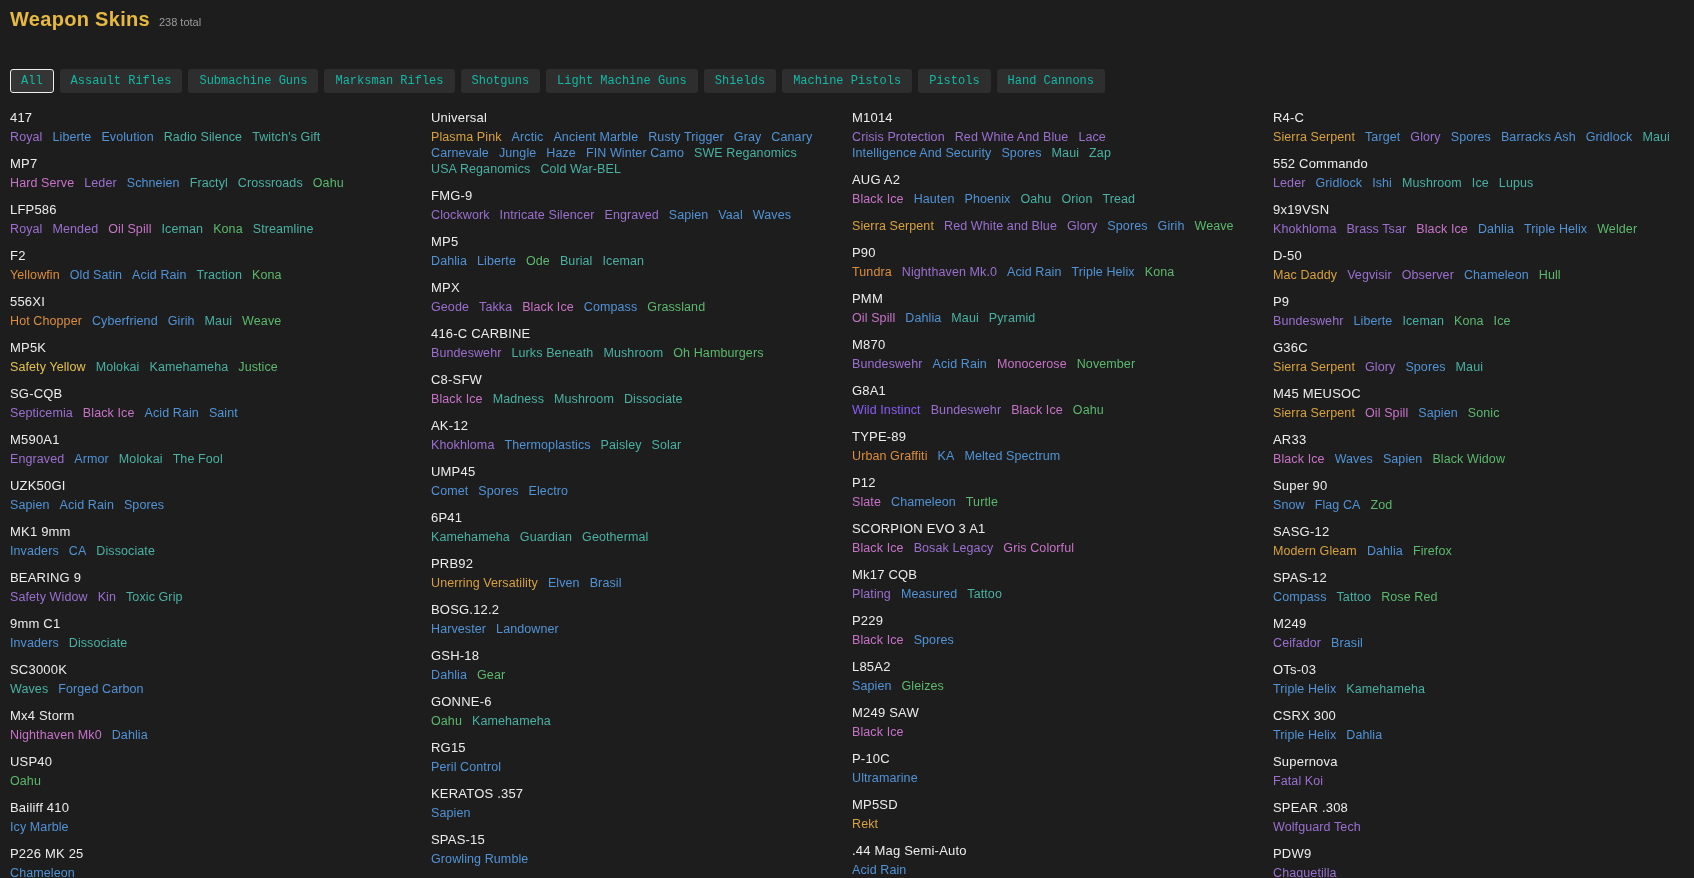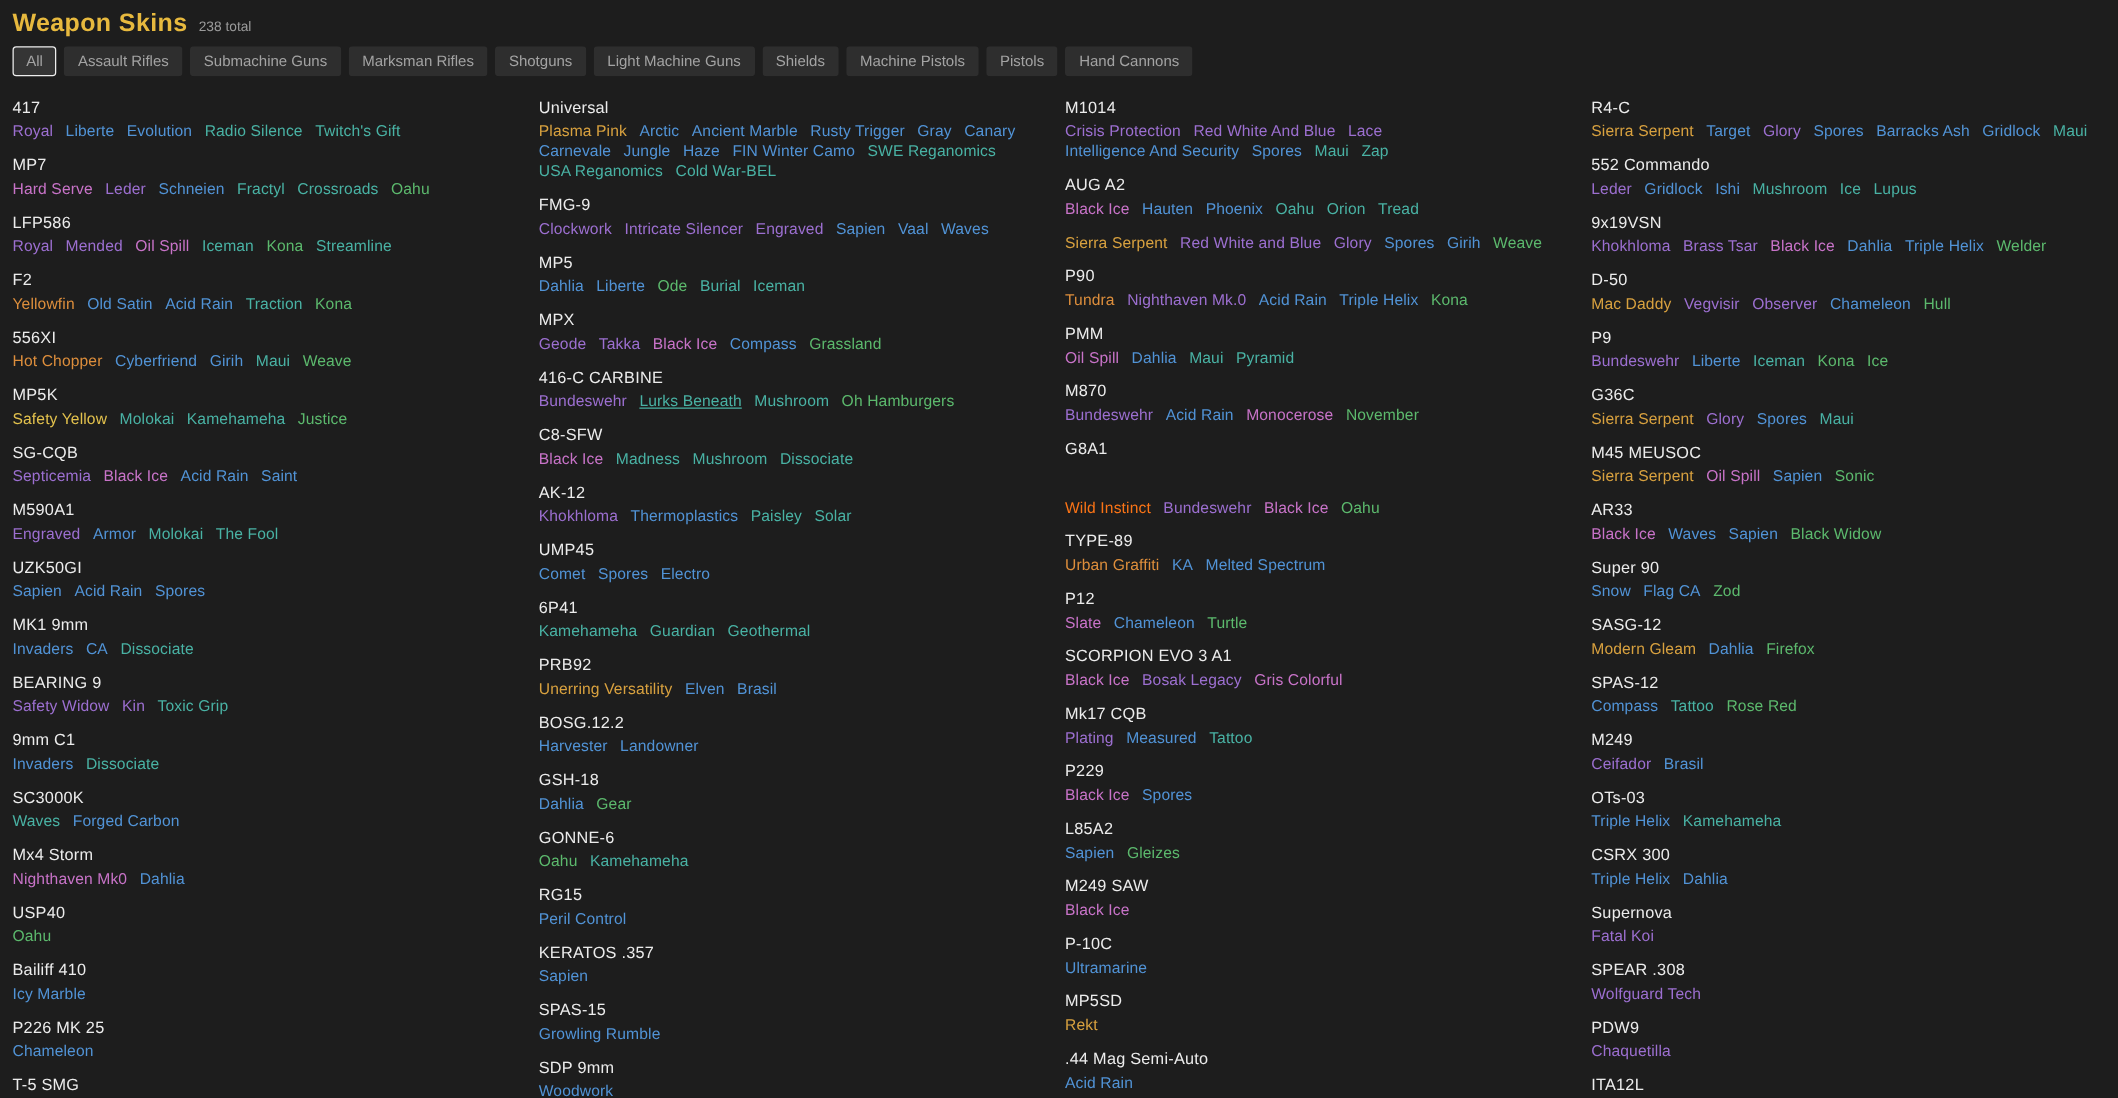--- a/index.html
+++ b/index.html
@@ -7,23 +7,23 @@
     width:1694px;height:878px;overflow:hidden;
     background:#1d1d1d;
     font-family:"Liberation Sans","DejaVu Sans",sans-serif;
     -webkit-font-smoothing:antialiased;
   }
   .header{display:flex;align-items:baseline;gap:9px;padding:8px 0 0 10px;}
   .title{color:#e7b93e;font-size:20px;font-weight:bold;letter-spacing:.3px;}
   .count{color:#9b9b9b;font-size:11px;}
   .tabbar{display:flex;gap:6px;padding:6px 0 0 10px;}
   .tab{
-    background:#2e2e2e;color:#a3a3a3;font-size:12px;line-height:14px;
+    background:#2e2e2e;color:#14b8a6;font-size:12px;line-height:14px;
     padding:4px 10px;border-radius:3px;border:1px solid transparent;
-    font-family:Liberation Sans, sans-serif;cursor:pointer;white-space:nowrap;
+    font-family:Liberation Mono, monospace;cursor:pointer;white-space:nowrap;margin-top:32px;
   }
   .tab.selected{border-color:#eeeeee;background:#353535;}
   .grid{display:flex;padding:17px 0 0 10px;align-items:flex-start;}
   .col{flex:0 0 auto;width:421px;box-sizing:border-box;padding-right:18px;}
   .col:last-child{width:418px;padding-right:6px;}
   .group{margin-bottom:11px;}
   .wname{color:#ececec;font-size:13px;line-height:16px;margin-bottom:3px;letter-spacing:.2px;}
   .skins{font-size:12.5px;line-height:16px;letter-spacing:.1px;}
   .skin{display:inline-block;margin-right:10px;cursor:pointer;}
   .skin:last-child{margin-right:0;}
@@ -135,21 +135,21 @@
       <div class="group">
         <div class="wname">MP5</div>
         <div class="skins"><span class="skin" style="color: rgb(81, 147, 214);">Dahlia</span><span class="skin" style="color: rgb(81, 147, 214);">Liberte</span><span class="skin" style="color: rgb(92, 185, 109);">Ode</span><span class="skin" style="color: rgb(73, 178, 164);">Burial</span><span class="skin" style="color: rgb(73, 178, 164);">Iceman</span></div>
       </div>
       <div class="group">
         <div class="wname">MPX</div>
         <div class="skins"><span class="skin" style="color: rgb(156, 111, 208);">Geode</span><span class="skin" style="color: rgb(156, 111, 208);">Takka</span><span class="skin" style="color: rgb(200, 115, 200);">Black Ice</span><span class="skin" style="color: rgb(81, 147, 214);">Compass</span><span class="skin" style="color: rgb(92, 185, 109);">Grassland</span></div>
       </div>
       <div class="group">
         <div class="wname">416-C CARBINE</div>
-        <div class="skins"><span class="skin" style="color: rgb(156, 111, 208);">Bundeswehr</span><span class="skin" style="color: rgb(73, 178, 164); text-decoration: underline;">Lurks Beneath</span><span class="skin" style="color: rgb(73, 178, 164);">Mushroom</span><span class="skin" style="color: rgb(92, 185, 109);">Oh Hamburgers</span></div>
+        <div class="skins"><span class="skin" style="color: rgb(156, 111, 208);">Bundeswehr</span><span class="skin" style="color: rgb(73, 178, 164);">Lurks Beneath</span><span class="skin" style="color: rgb(73, 178, 164);">Mushroom</span><span class="skin" style="color: rgb(92, 185, 109);">Oh Hamburgers</span></div>
       </div>
       <div class="group">
         <div class="wname">C8-SFW</div>
         <div class="skins"><span class="skin" style="color: rgb(200, 115, 200);">Black Ice</span><span class="skin" style="color: rgb(73, 178, 164);">Madness</span><span class="skin" style="color: rgb(73, 178, 164);">Mushroom</span><span class="skin" style="color: rgb(73, 178, 164);">Dissociate</span></div>
       </div>
       <div class="group">
         <div class="wname">AK-12</div>
         <div class="skins"><span class="skin" style="color: rgb(156, 111, 208);">Khokhloma</span><span class="skin" style="color: rgb(81, 147, 214);">Thermoplastics</span><span class="skin" style="color: rgb(73, 178, 164);">Paisley</span><span class="skin" style="color: rgb(73, 178, 164);">Solar</span></div>
       </div>
       <div class="group">
@@ -212,21 +212,21 @@
       <div class="group">
         <div class="wname">PMM</div>
         <div class="skins"><span class="skin" style="color: rgb(200, 115, 200);">Oil Spill</span><span class="skin" style="color: rgb(81, 147, 214);">Dahlia</span><span class="skin" style="color: rgb(73, 178, 164);">Maui</span><span class="skin" style="color: rgb(73, 178, 164);">Pyramid</span></div>
       </div>
       <div class="group">
         <div class="wname">M870</div>
         <div class="skins"><span class="skin" style="color: rgb(156, 111, 208);">Bundeswehr</span><span class="skin" style="color: rgb(81, 147, 214);">Acid Rain</span><span class="skin" style="color: rgb(200, 115, 200);">Monocerose</span><span class="skin" style="color: rgb(92, 185, 109);">November</span></div>
       </div>
       <div class="group">
         <div class="wname">G8A1</div>
-        <div class="skins"><span class="skin" style="color: #f97316; margin-top: 28px;">Wild Instinct</span><span class="skin" style="color: rgb(156, 111, 208);">Bundeswehr</span><span class="skin" style="color: rgb(200, 115, 200);">Black Ice</span><span class="skin" style="color: rgb(92, 185, 109);">Oahu</span></div>
+        <div class="skins"><span class="skin" style="color: #8b5cf6;">Wild Instinct</span><span class="skin" style="color: rgb(156, 111, 208);">Bundeswehr</span><span class="skin" style="color: rgb(200, 115, 200);">Black Ice</span><span class="skin" style="color: rgb(92, 185, 109);">Oahu</span></div>
       </div>
       <div class="group">
         <div class="wname">TYPE-89</div>
         <div class="skins"><span class="skin" style="color: rgb(221, 142, 60);">Urban Graffiti</span><span class="skin" style="color: rgb(81, 147, 214);">KA</span><span class="skin" style="color: rgb(81, 147, 214);">Melted Spectrum</span></div>
       </div>
       <div class="group">
         <div class="wname">P12</div>
         <div class="skins"><span class="skin" style="color: rgb(200, 115, 200);">Slate</span><span class="skin" style="color: rgb(81, 147, 214);">Chameleon</span><span class="skin" style="color: rgb(92, 185, 109);">Turtle</span></div>
       </div>
       <div class="group">

